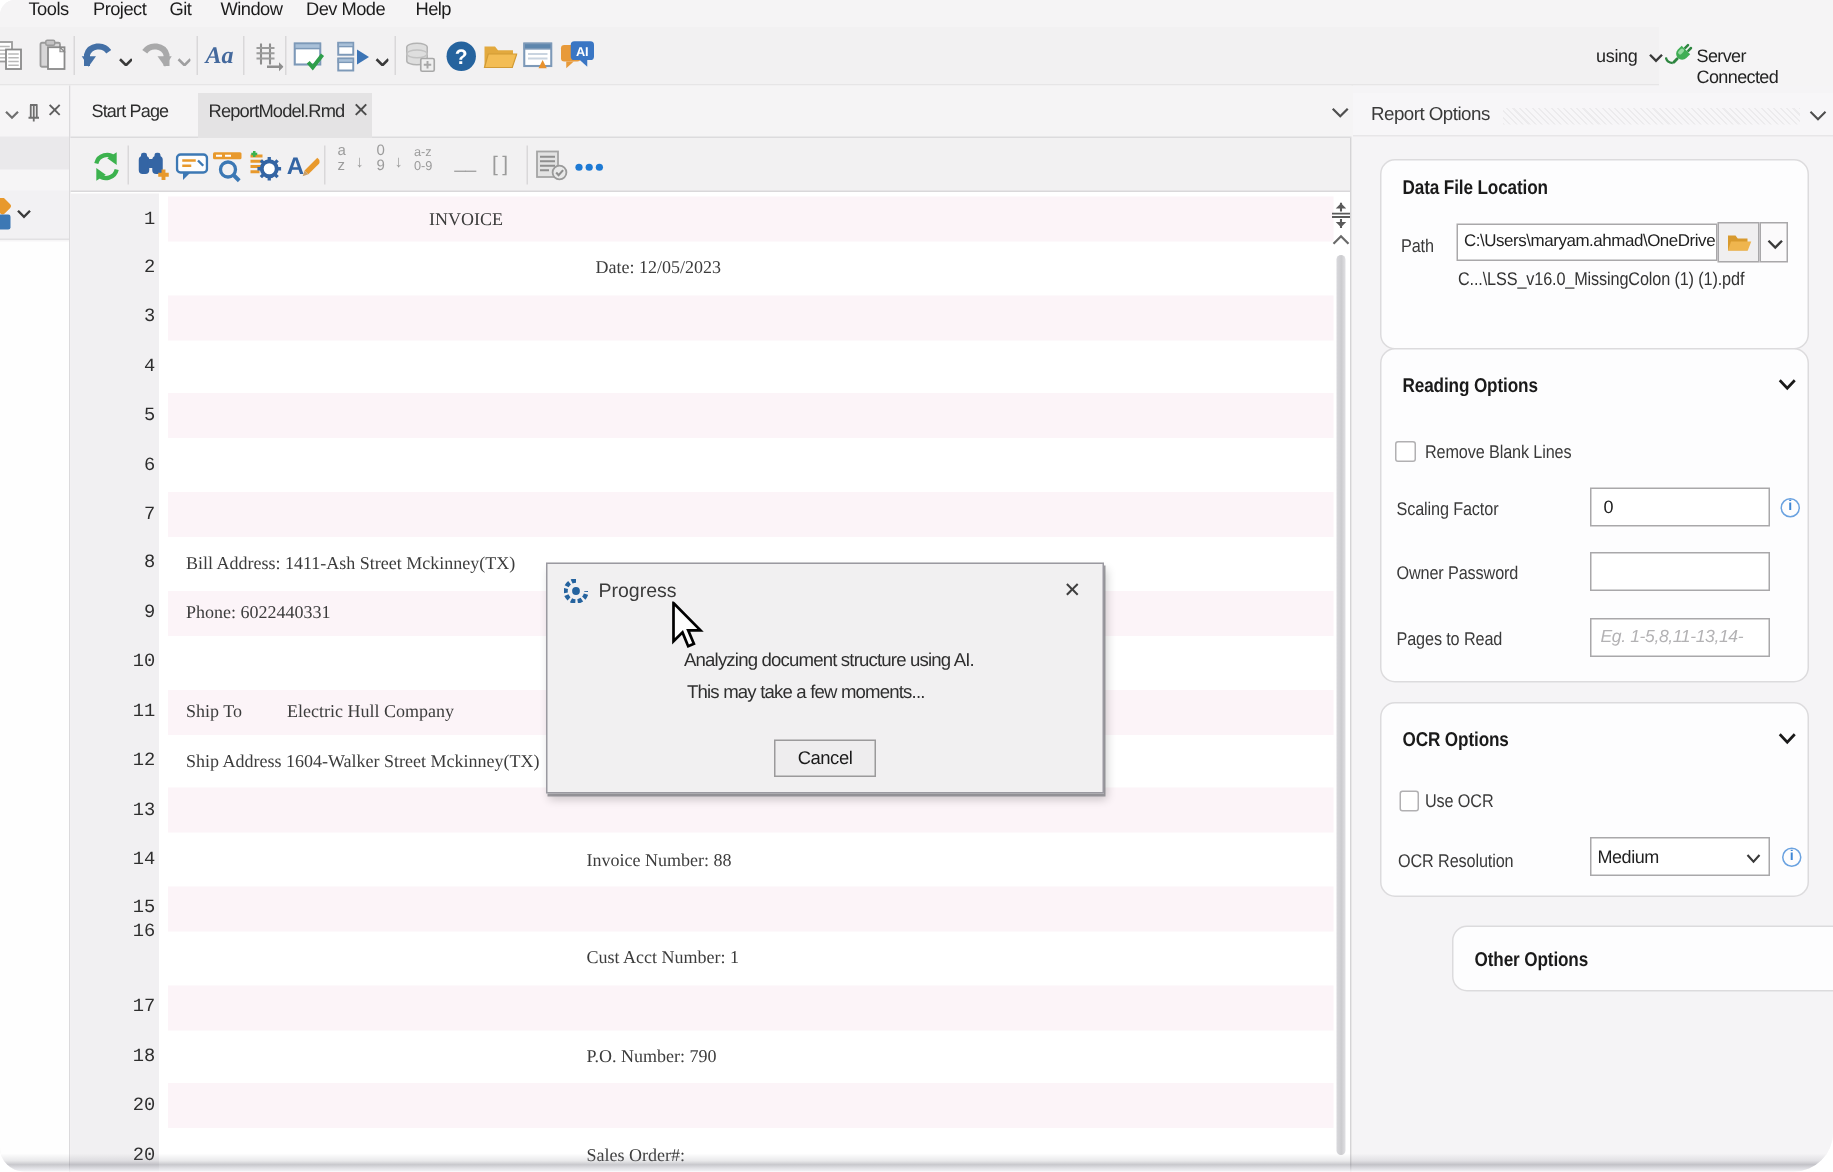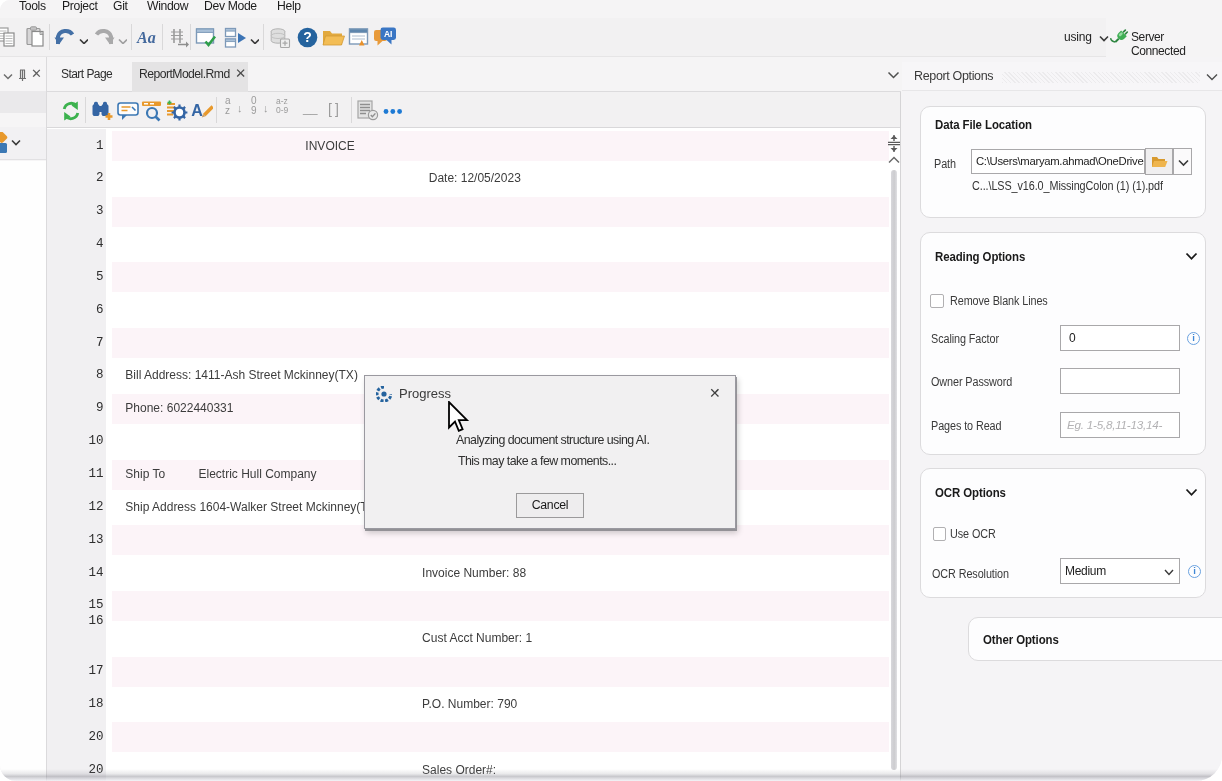--- a/index.html
+++ b/index.html
@@ -22,21 +22,21 @@
   #activetab { position:absolute; left:85px; top:5px; width:116px; height:30px; background:#e4e3e4; }
   
   #sidebar { position:absolute; left:0; top:57px; width:47px; height:724px; background:#f6f5f6; border-right:1px solid #dbdadc; }
   
   #editor { position:absolute; left:47px; top:92px; width:854px; height:689px; background:#ffffff; border-right:1px solid #d5d4d6; }
   #edtoolbar { position:absolute; left:0; top:0; width:853px; height:36px; background:#f2f1f2; border-bottom:1px solid #d9d8da; }
   #gutter { position:absolute; left:0; top:37px; width:59px; height:652px; background:#f1f0f2; }
   #scrollbar { position:absolute; left:843px; top:37px; width:10px; height:652px; }
   .lnum { position:absolute; left:0; width:56.5px; text-align:right; font-family:"Liberation Mono", monospace; font-size:12.5px; line-height:32.84px; color:#2e2e2e; }
   .stripe { position:absolute; left:65px; width:777px; height:30px; background:#fcf4f8; }
-  .cline { position:absolute; left:65px; width:774px; overflow:hidden; font-family:Liberation Sans, sans-serif; font-size:12px; line-height:32.84px; color:#3c3c3c; white-space:pre; }
+  .cline { position:absolute; left:65px; width:774px; overflow:hidden; font-family:Liberation Serif, serif; font-size:12px; line-height:32.84px; color:#3c3c3c; white-space:pre; }
   
   #rpanel { position:absolute; left:902px; top:57px; width:320px; height:724px; background:#f5f4f6; }
   #rphead { position:absolute; left:0; top:5px; width:320px; height:29px; background:#f7f6f8; border-bottom:1px solid #e7e6e8; }
   .card { position:absolute; left:18px; width:286px; background:#fdfdfe; border:1px solid #dcdbdd; border-radius:10px; }
   .cardtitle { position:absolute; left:14px; font-size:13.3px; font-weight:bold; color:#1a1a1a; letter-spacing:-0.1px; transform:scaleX(.86); transform-origin:0 50%; white-space:nowrap; }
   .lab { position:absolute; font-size:12.3px; color:#3a3a3a; letter-spacing:-0.1px; transform:scaleX(.88); transform-origin:0 50%; white-space:nowrap; }
   .inp { position:absolute; background:#fff; border:1px solid #a9a8aa; font-size:12px; color:#222; }
   .cb { position:absolute; width:14px; height:14px; background:#fff; border:1px solid #b1b0b2; border-radius:2px; }
   .info { position:absolute; width:13px; height:13px; border:1.5px solid #6aa2e0; border-radius:50%; color:#3f87d6; font-size:9.5px; font-weight:bold; text-align:center; line-height:10.5px; }
   .cchev { position:absolute; }
@@ -335,21 +335,21 @@
 
   <div id="rpanel">
     <div id="rphead">
       <span style="position:absolute;left:12px;top:7px;font-size:12.5px;letter-spacing:-0.35px;color:#3a3a3a;">Report Options</span>
       <div style="position:absolute;left:100px;top:10px;width:198px;height:11px;background:repeating-linear-gradient(45deg,#ecebed 0 1px,transparent 1px 3px);"></div>
       <svg class="abs" style="left:304px;top:11px" width="12" height="8">
           <polyline points="1,1.5 6,6.5 11,1.5" fill="none" stroke="#4f4f4f" stroke-width="1.4"></polyline>
         </svg>
     </div>
 
-    <div class="card" style="top:49px; height:112px;">
+    <div class="card" style="top:49px; height:127px;">
       <div class="cardtitle" style="top:10px;">Data File Location</div>
       <div class="lab" style="left:13px; top:50px;">Path</div>
       <div class="inp" style="left:50px; top:42px; width:174px; height:25px; line-height:23px; padding-left:4px; overflow:hidden; white-space:nowrap; font-size:11.3px; letter-spacing:-0.3px;">C:\Users\maryam.ahmad\OneDrive</div>
       <div class="inp" style="left:224px; top:41px; width:28px; height:27px; background:#f0eff0;">
         <svg style="position:absolute;left:5px;top:6px" width="17" height="14" viewBox="0 0 17 14">
           <path d="M1 2 L6 2 L7.5 4 L14 4 L14 12 L1 12 Z" fill="#d89a2e"></path>
           <path d="M3 6 L16.5 6 L14.2 12 L1 12 Z" fill="#efb54e"></path>
         </svg>
       </div>
       <div class="inp" style="left:252px; top:41px; width:19px; height:27px; background:#fbfafb;">

